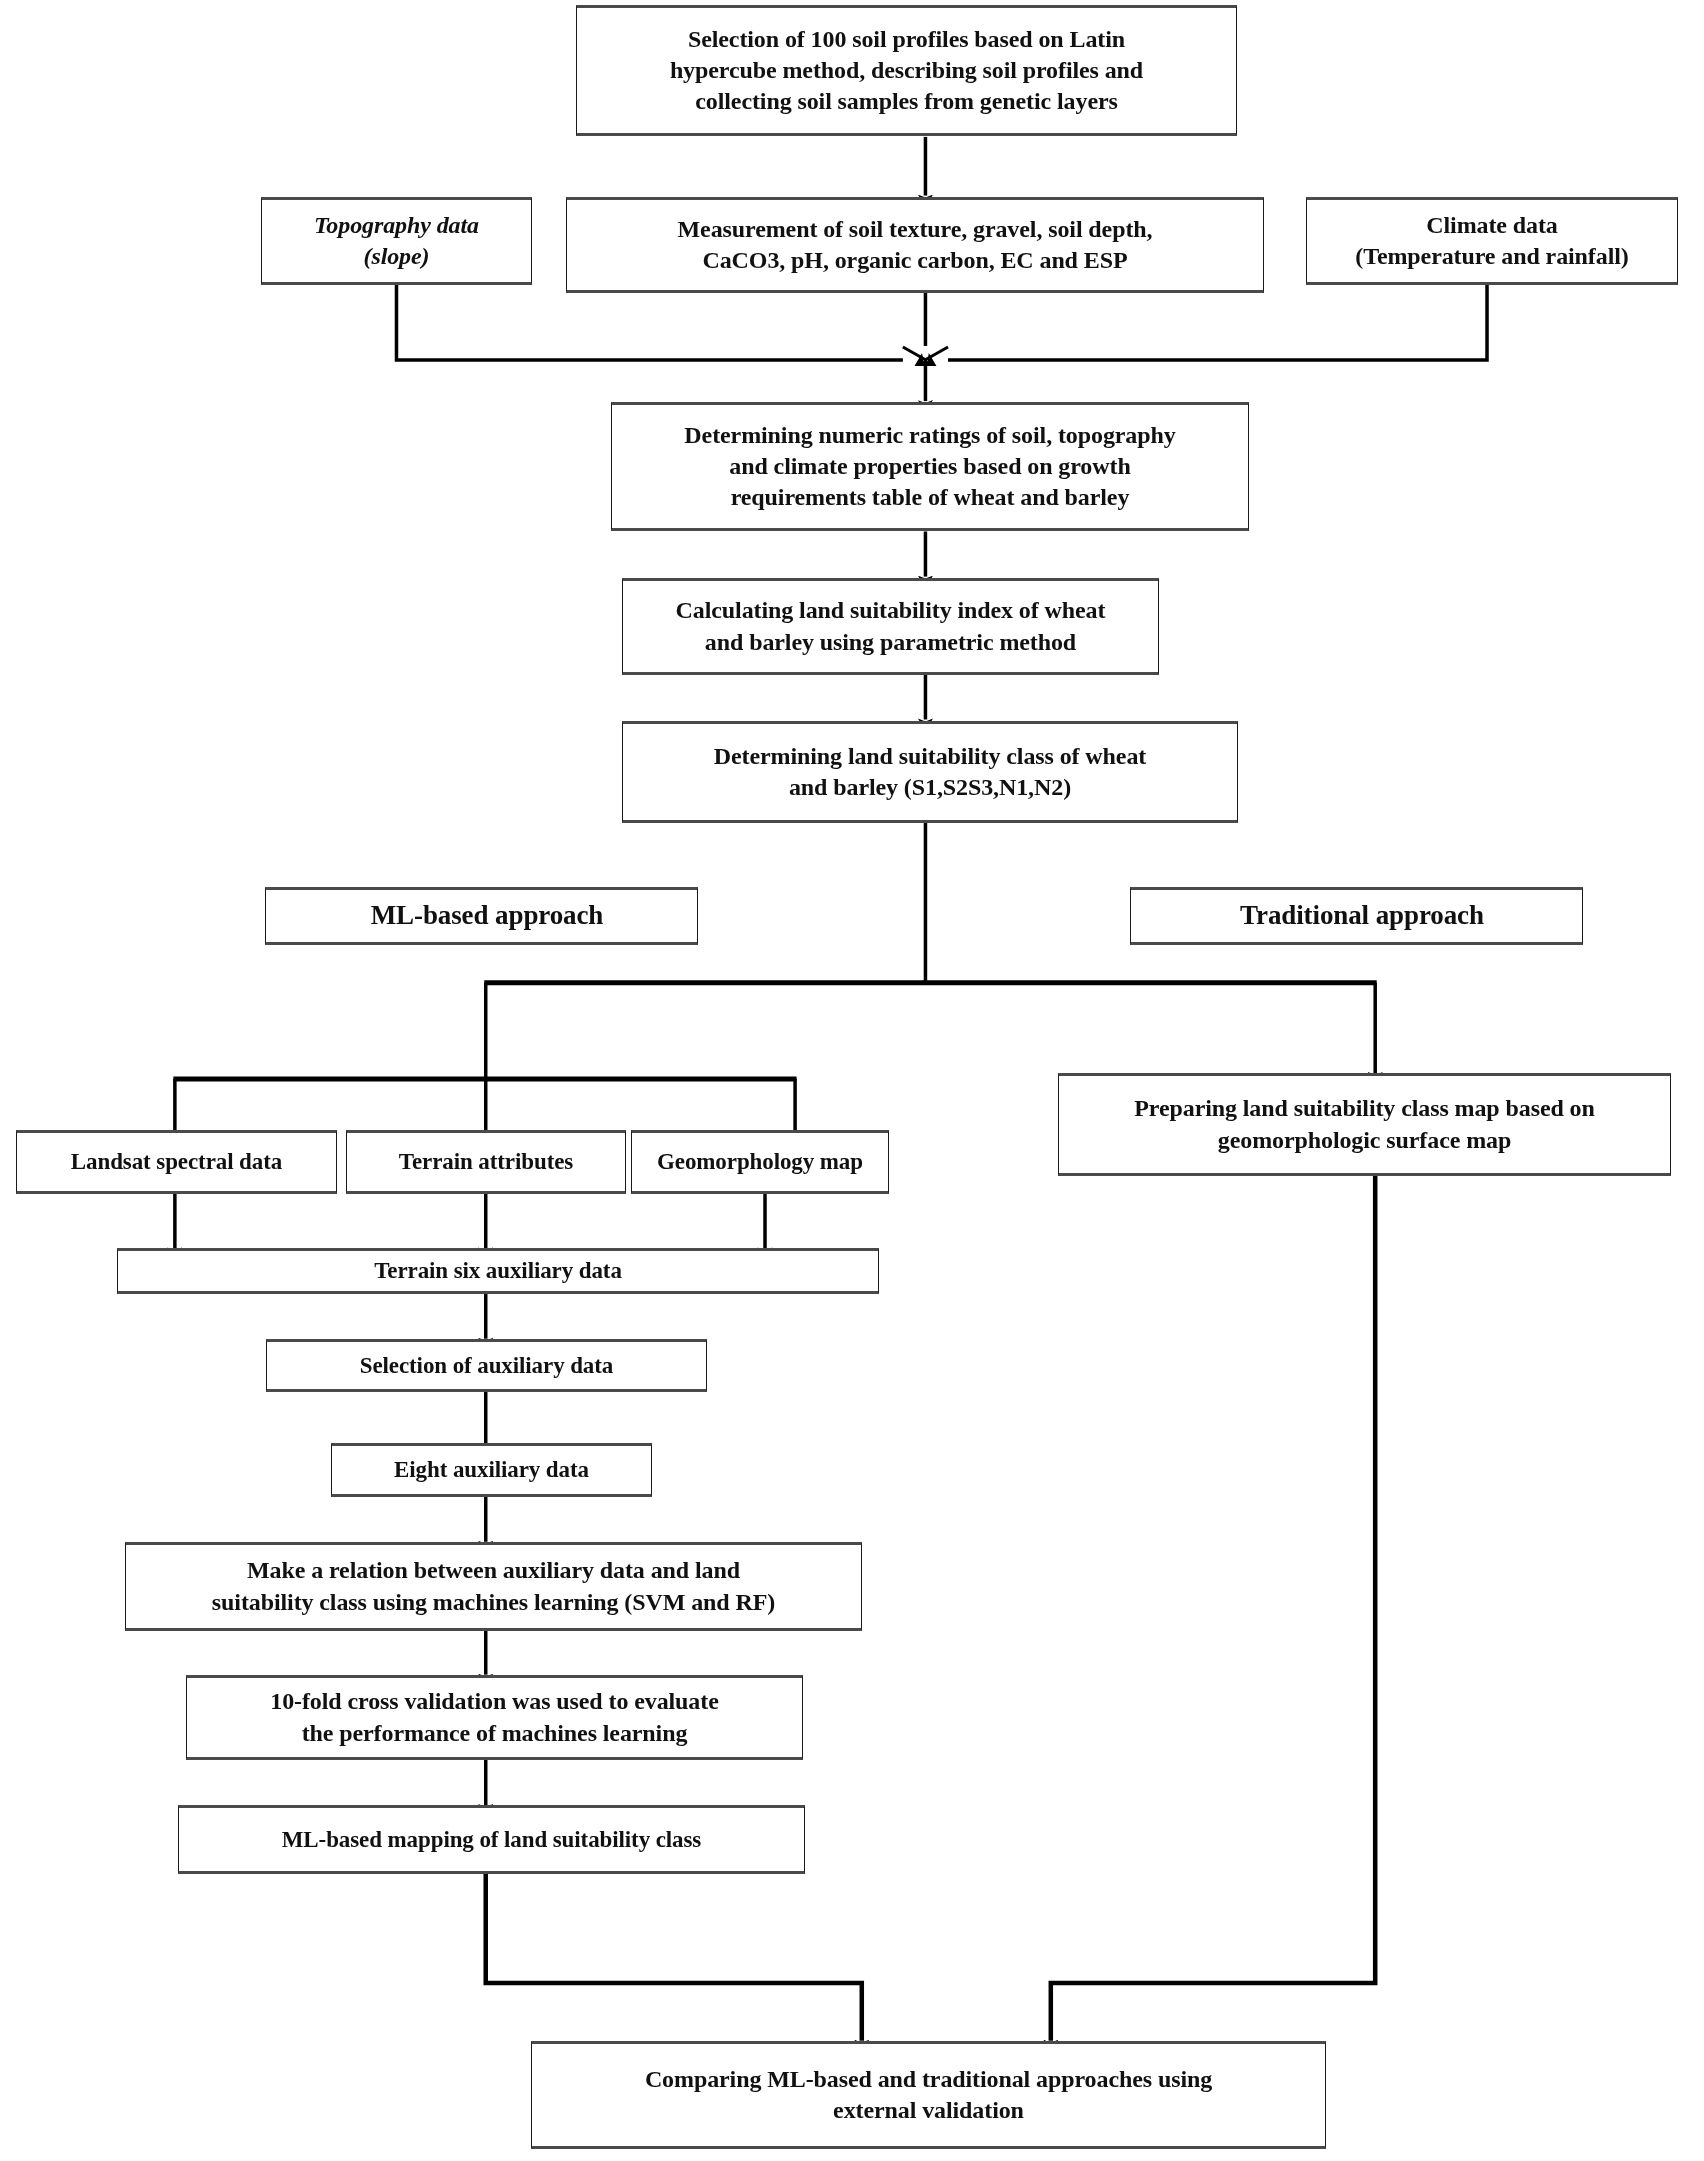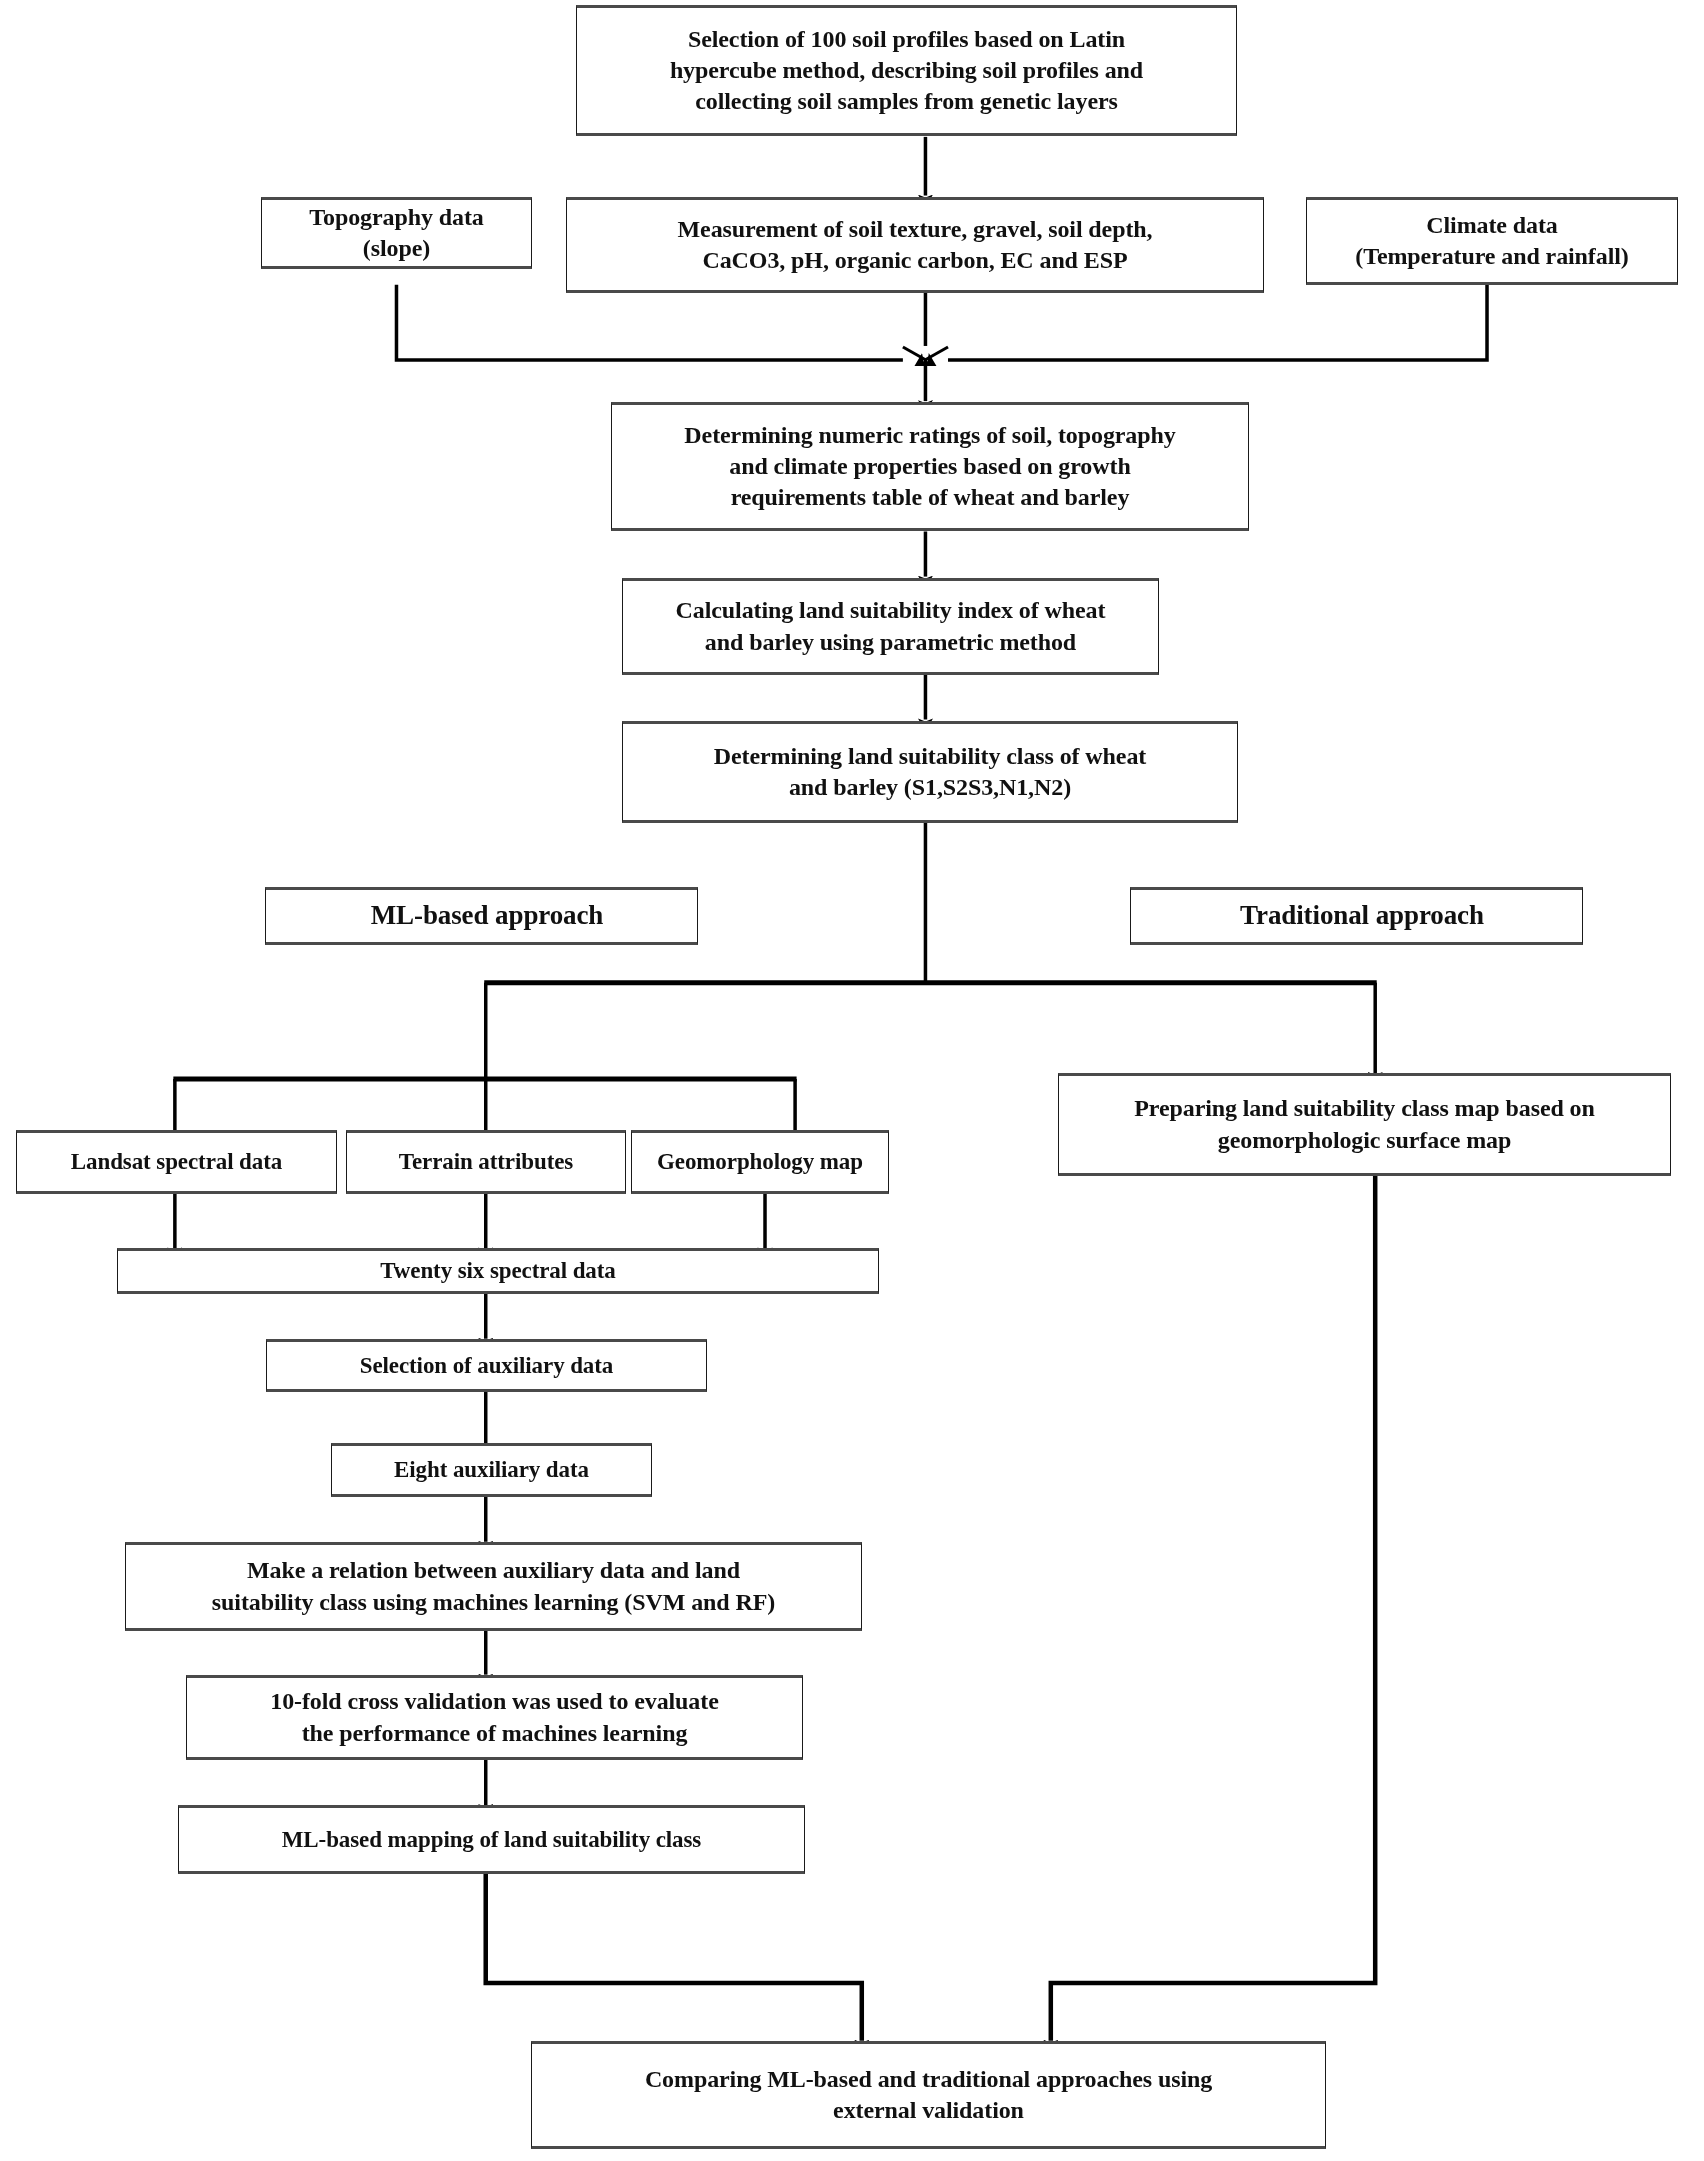--- a/index.html
+++ b/index.html
@@ -122,21 +122,21 @@
 
     </g>
   </svg>
 
   <div class="node-box" style="left:576px; top:5px; width:661px; height:131px;">
     <div class="node-text fs-big">Selection of 100 soil profiles based on Latin
 hypercube method, describing soil profiles and
 collecting soil samples from genetic layers</div>
   </div>
 
-  <div class="node-box" style="left:261px; top:197px; width:271px; height:72px;">
+  <div class="node-box" style="left:261px; top:197px; width:271px; height:88px;font-style:italic;">
     <div class="node-text fs-big">Topography data
 (slope)</div>
   </div>
 
   <div class="node-box" style="left:566px; top:197px; width:698px; height:96px;">
     <div class="node-text fs-big">Measurement of soil texture, gravel, soil depth,
 CaCO3, pH, organic carbon, EC and ESP</div>
   </div>
 
   <div class="node-box" style="left:1306px; top:197px; width:372px; height:88px;">
@@ -179,21 +179,21 @@
   <div class="node-box" style="left:631px; top:1130px; width:258px; height:64px;">
     <div class="node-text fs-med">Geomorphology map</div>
   </div>
 
   <div class="node-box" style="left:1058px; top:1073px; width:613px; height:103px;">
     <div class="node-text fs-big">Preparing land suitability class map based on
 geomorphologic surface map</div>
   </div>
 
   <div class="node-box" style="left:117px; top:1248px; width:762px; height:46px;">
-    <div class="node-text fs-med">Twenty six spectral data</div>
+    <div class="node-text fs-med">Terrain six auxiliary data</div>
   </div>
 
   <div class="node-box" style="left:266px; top:1339px; width:441px; height:53px;">
     <div class="node-text fs-med">Selection of auxiliary data</div>
   </div>
 
   <div class="node-box" style="left:331px; top:1443px; width:321px; height:54px;">
     <div class="node-text fs-med">Eight auxiliary data</div>
   </div>
 

